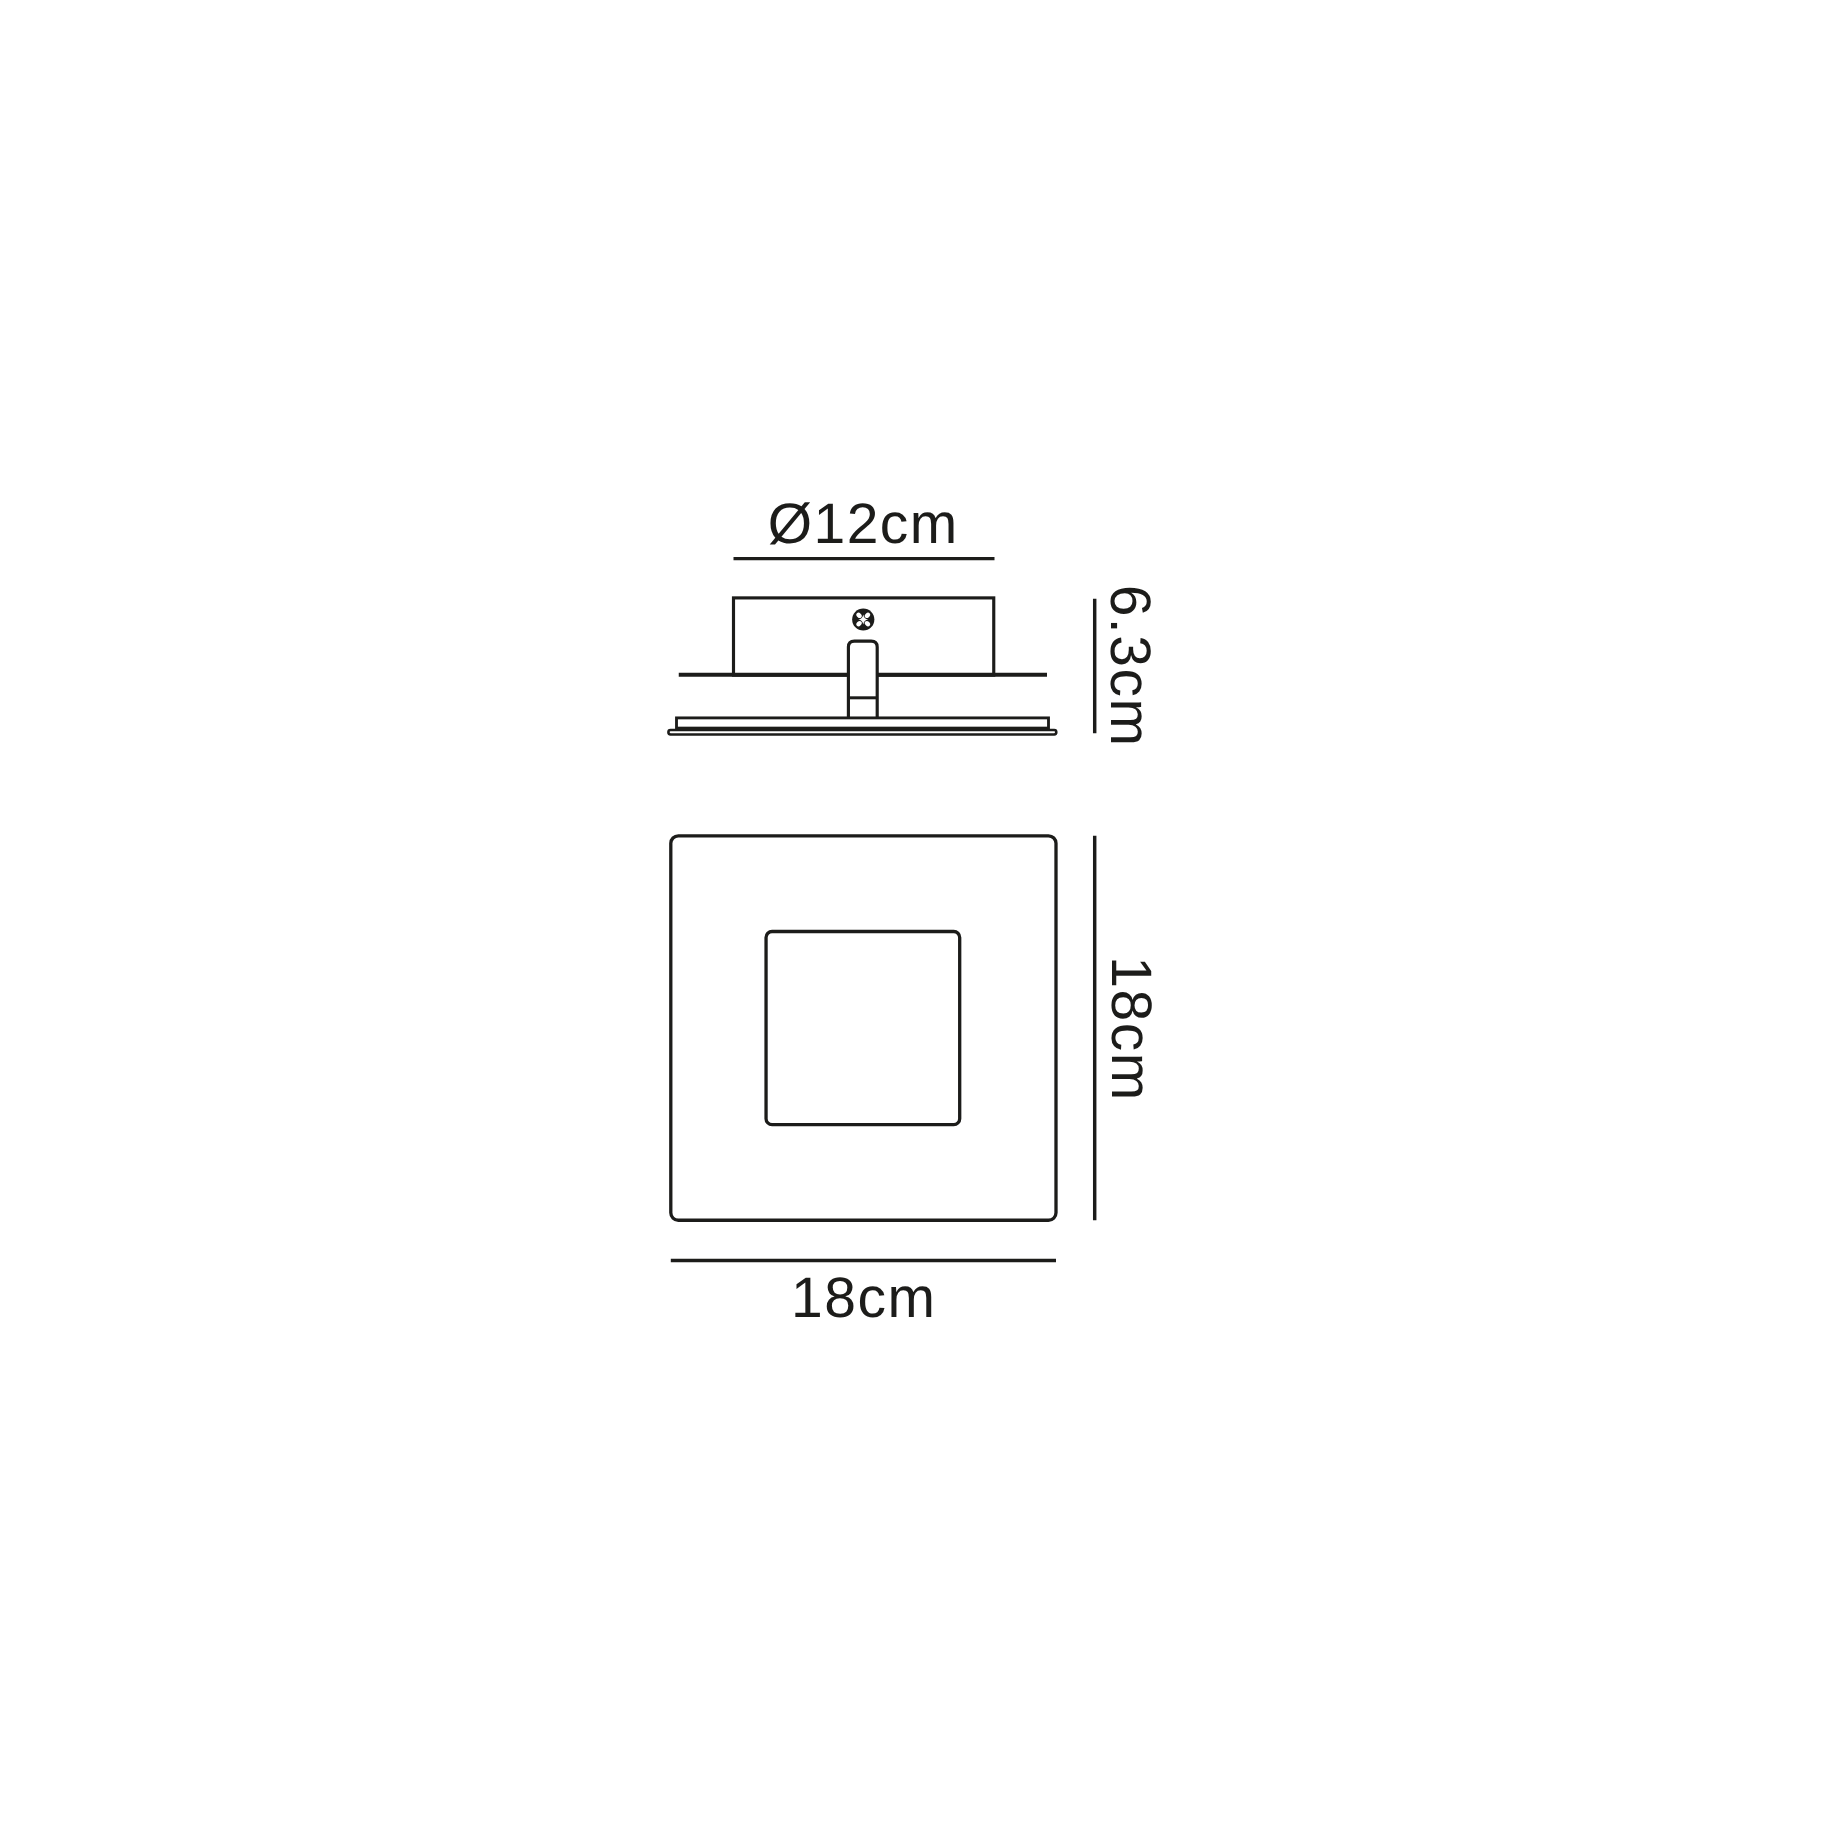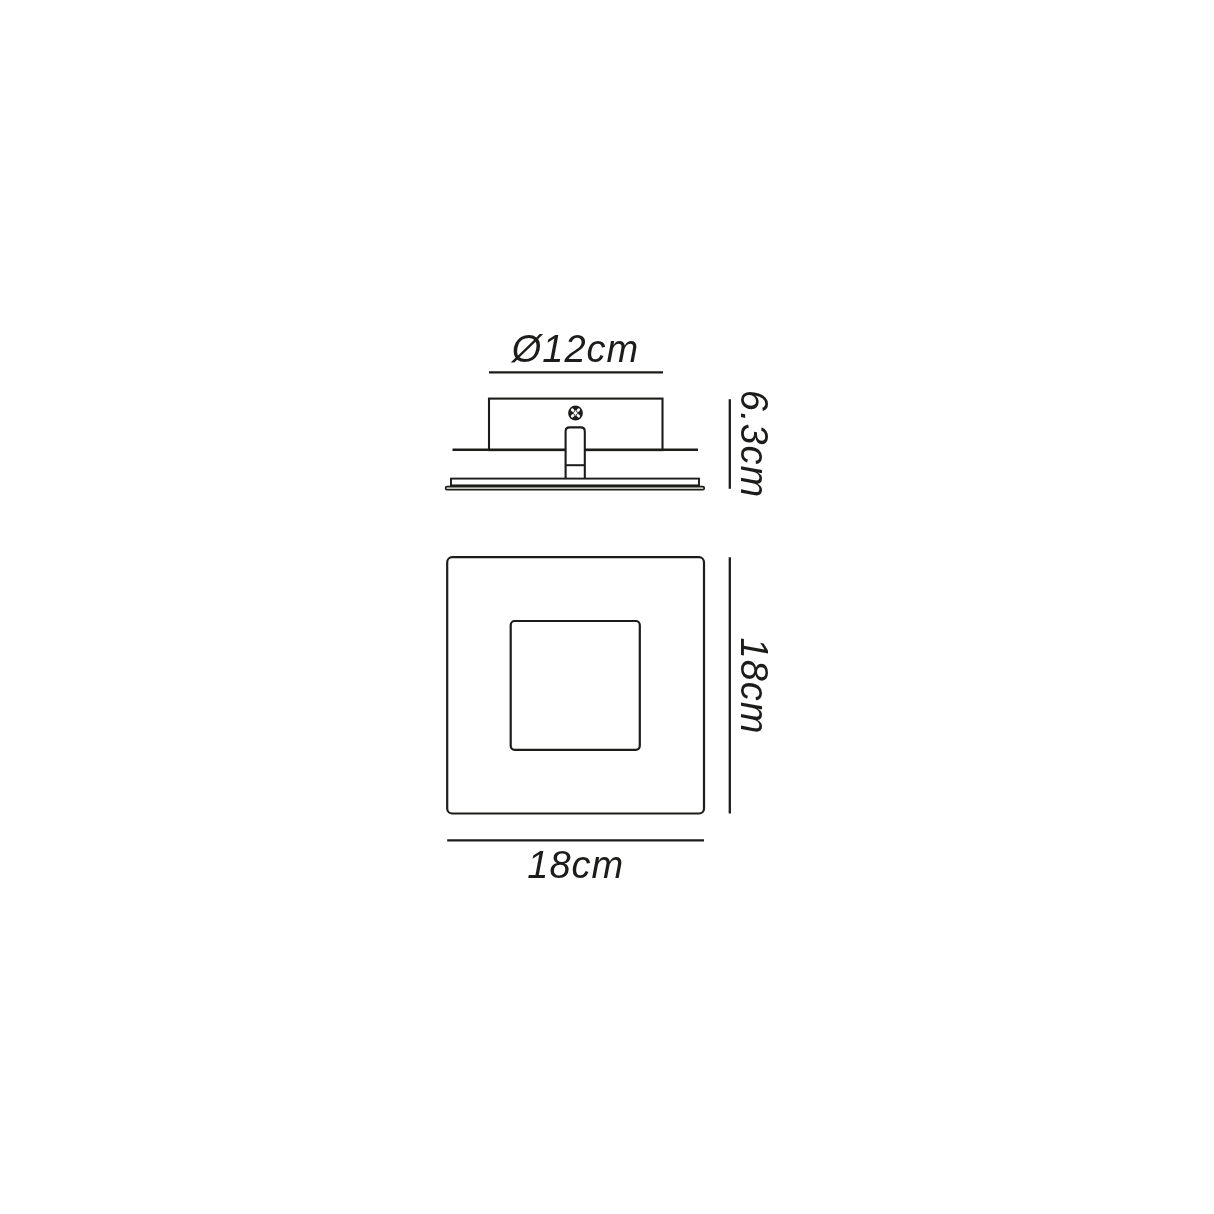--- a/index.html
+++ b/index.html
@@ -1,17 +1,17 @@
 <!DOCTYPE html>
 <html><head>
 <meta charset="utf-8">
 <title>Ceiling Light Dimensions</title>
 <style>
   html,body{margin:0;padding:0;background:#ffffff;}
-  .page{position:relative;width:1075px;height:1214px;background:#ffffff;overflow:hidden;font-style:italic;}
+  .page{position:relative;width:1075px;height:1214px;background:#ffffff;overflow:hidden;}
   svg text{font-family:"Liberation Sans",sans-serif;fill:#1c1c1a;}
 </style>
 </head>
 <body>
 <div class="page">
 <svg width="1214" height="1214" viewBox="0 0 1214 1214" xmlns="http://www.w3.org/2000/svg">
 
   <rect x="0" y="0" width="1214" height="1214" fill="#ffffff"></rect>
 
   <text x="575.5" y="361.7" font-size="38" letter-spacing="1" text-anchor="middle">Ø12cm</text>

